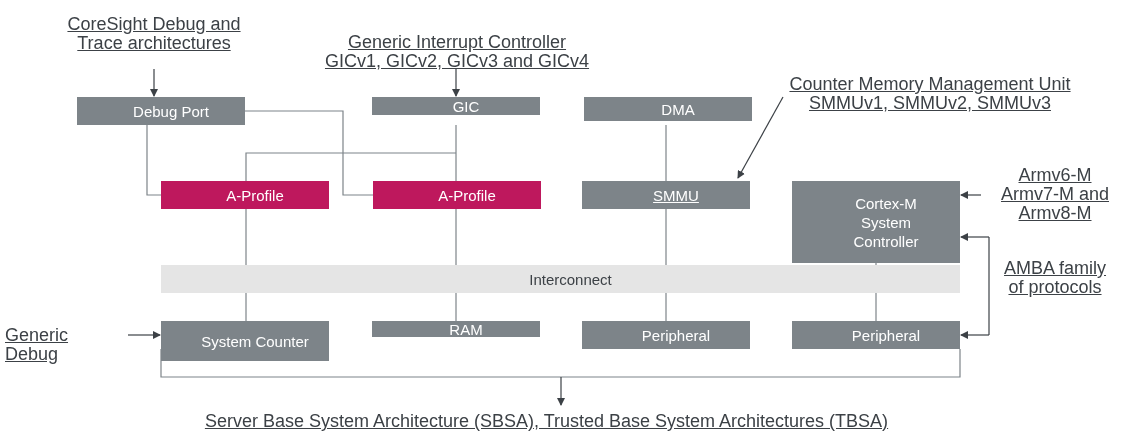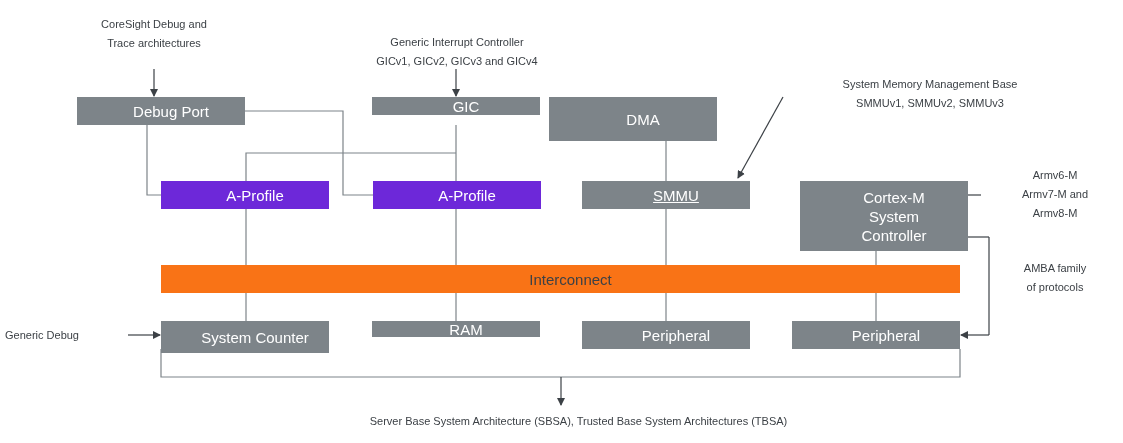--- a/index.html
+++ b/index.html
@@ -1,23 +1,23 @@
 <!DOCTYPE html>
 <html><head>
 <meta charset="utf-8">
 <style>
   html, body { margin:0; padding:0; background:#ffffff; }
   body { width:1123px; height:443px; position:relative; overflow:hidden;
          font-family:"Liberation Sans", "DejaVu Sans", sans-serif; color:#3c4146; }
   .box { position:absolute; display:flex; align-items:center; justify-content:center;
          text-align:center; color:#ffffff; font-size:15px; line-height:19px; box-sizing:border-box;padding-left:20px; }
   .grey { background:#7d8489; }
-  .blue { background:#6d28d9; }
-  .green { background:#f97316; color:#3c4146; }
-  .label { position:absolute; text-align:center; font-size:11px; line-height:19px; color:#3c4146; }
+  .blue { background:#be185d; }
+  .green { background:#e5e5e5; color:#3c4146; }
+  .label { position:absolute; text-align:center; font-size:18px; line-height:19px; color:#3c4146;text-decoration:underline; }
   svg.wires { position:absolute; left:0; top:0; }
   svg.wires line, svg.wires polyline { stroke:#7d8489; stroke-width:1.2; fill:none; }
   svg.wires .dark { stroke:#3c4146; }
 </style>
 </head>
 <body>
 
 <svg class="wires" width="1123" height="443" viewBox="0 0 1123 443">
   <defs>
     <marker id="ah" markerWidth="8" markerHeight="8" refX="7" refY="4" orient="auto" markerUnits="userSpaceOnUse">
@@ -59,39 +59,39 @@
   <line class="dark" x1="128" y1="335" x2="160" y2="335" marker-end="url(#ah)"></line>
 
   <polyline points="161,349 161,377 960,377 960,349"></polyline>
   <line class="dark" x1="561" y1="377" x2="561" y2="405" marker-end="url(#ah)"></line>
 </svg>
 
 <div class="label" style="left:54px; top:15px; width:200px; white-space:pre-line;">CoreSight Debug and
 Trace architectures</div>
 <div class="label" style="left:322px; top:15px; width:270px; white-space:pre-line;margin-top:18px;">Generic Interrupt Controller
 GICv1, GICv2, GICv3 and GICv4</div>
-<div class="label" style="left:760px; top:75px; width:340px; white-space:pre-line;">System Memory Management Base
+<div class="label" style="left:760px; top:75px; width:340px; white-space:pre-line;">Counter Memory Management Unit
 SMMUv1, SMMUv2, SMMUv3</div>
 <div class="label" style="left:995px; top:166px; width:120px; white-space:pre-line;">Armv6-M
 Armv7-M and
 Armv8-M</div>
 <div class="label" style="left:995px; top:259px; width:120px; white-space:pre-line;">AMBA family
 of protocols</div>
 <div class="label" style="left:5px; top:326px; width:120px; text-align:left;">Generic Debug</div>
-<div class="label" style="left:117px; top:412px; width:923px;">Server Base System Architecture (SBSA), Trusted Base System Architectures (TBSA)</div>
+<div class="label" style="left:85px; top:412px; width:923px;">Server Base System Architecture (SBSA), Trusted Base System Architectures (TBSA)</div>
 
 <div class="box grey" style="left:77px; top:97px; width:168px; height:28px;">Debug Port</div>
 <div class="box grey" style="left:372px; top:97px; width:168px; height:18px;">GIC</div>
-<div class="box grey" style="left:549px; top:97px; width:168px; height:44px;">DMA</div>
+<div class="box grey" style="left:584px; top:97px; width:168px; height:24px;">DMA</div>
 
 <div class="box blue" style="left:161px; top:181px; width:168px; height:28px;">A-Profile</div>
 <div class="box blue" style="left:373px; top:181px; width:168px; height:28px;">A-Profile</div>
 <div class="box grey" style="left:582px; top:181px; width:168px; height:28px;text-decoration:underline;">SMMU</div>
-<div class="box grey" style="left:792px; top:181px; width:168px; height:70px; white-space:pre-line;margin-left:8px;">Cortex-M
+<div class="box grey" style="left:792px; top:181px; width:168px; height:82px; white-space:pre-line;">Cortex-M
 System
 Controller</div>
 
 <div class="box green" style="left:161px; top:265px; width:799px; height:28px;">Interconnect</div>
 
-<div class="box grey" style="left:161px; top:321px; width:168px; height:32px;">System Counter</div>
+<div class="box grey" style="left:161px; top:321px; width:168px; height:40px;">System Counter</div>
 <div class="box grey" style="left:372px; top:321px; width:168px; height:16px;">RAM</div>
 <div class="box grey" style="left:582px; top:321px; width:168px; height:28px;">Peripheral</div>
 <div class="box grey" style="left:792px; top:321px; width:168px; height:28px;">Peripheral</div>
 
 </body></html>

